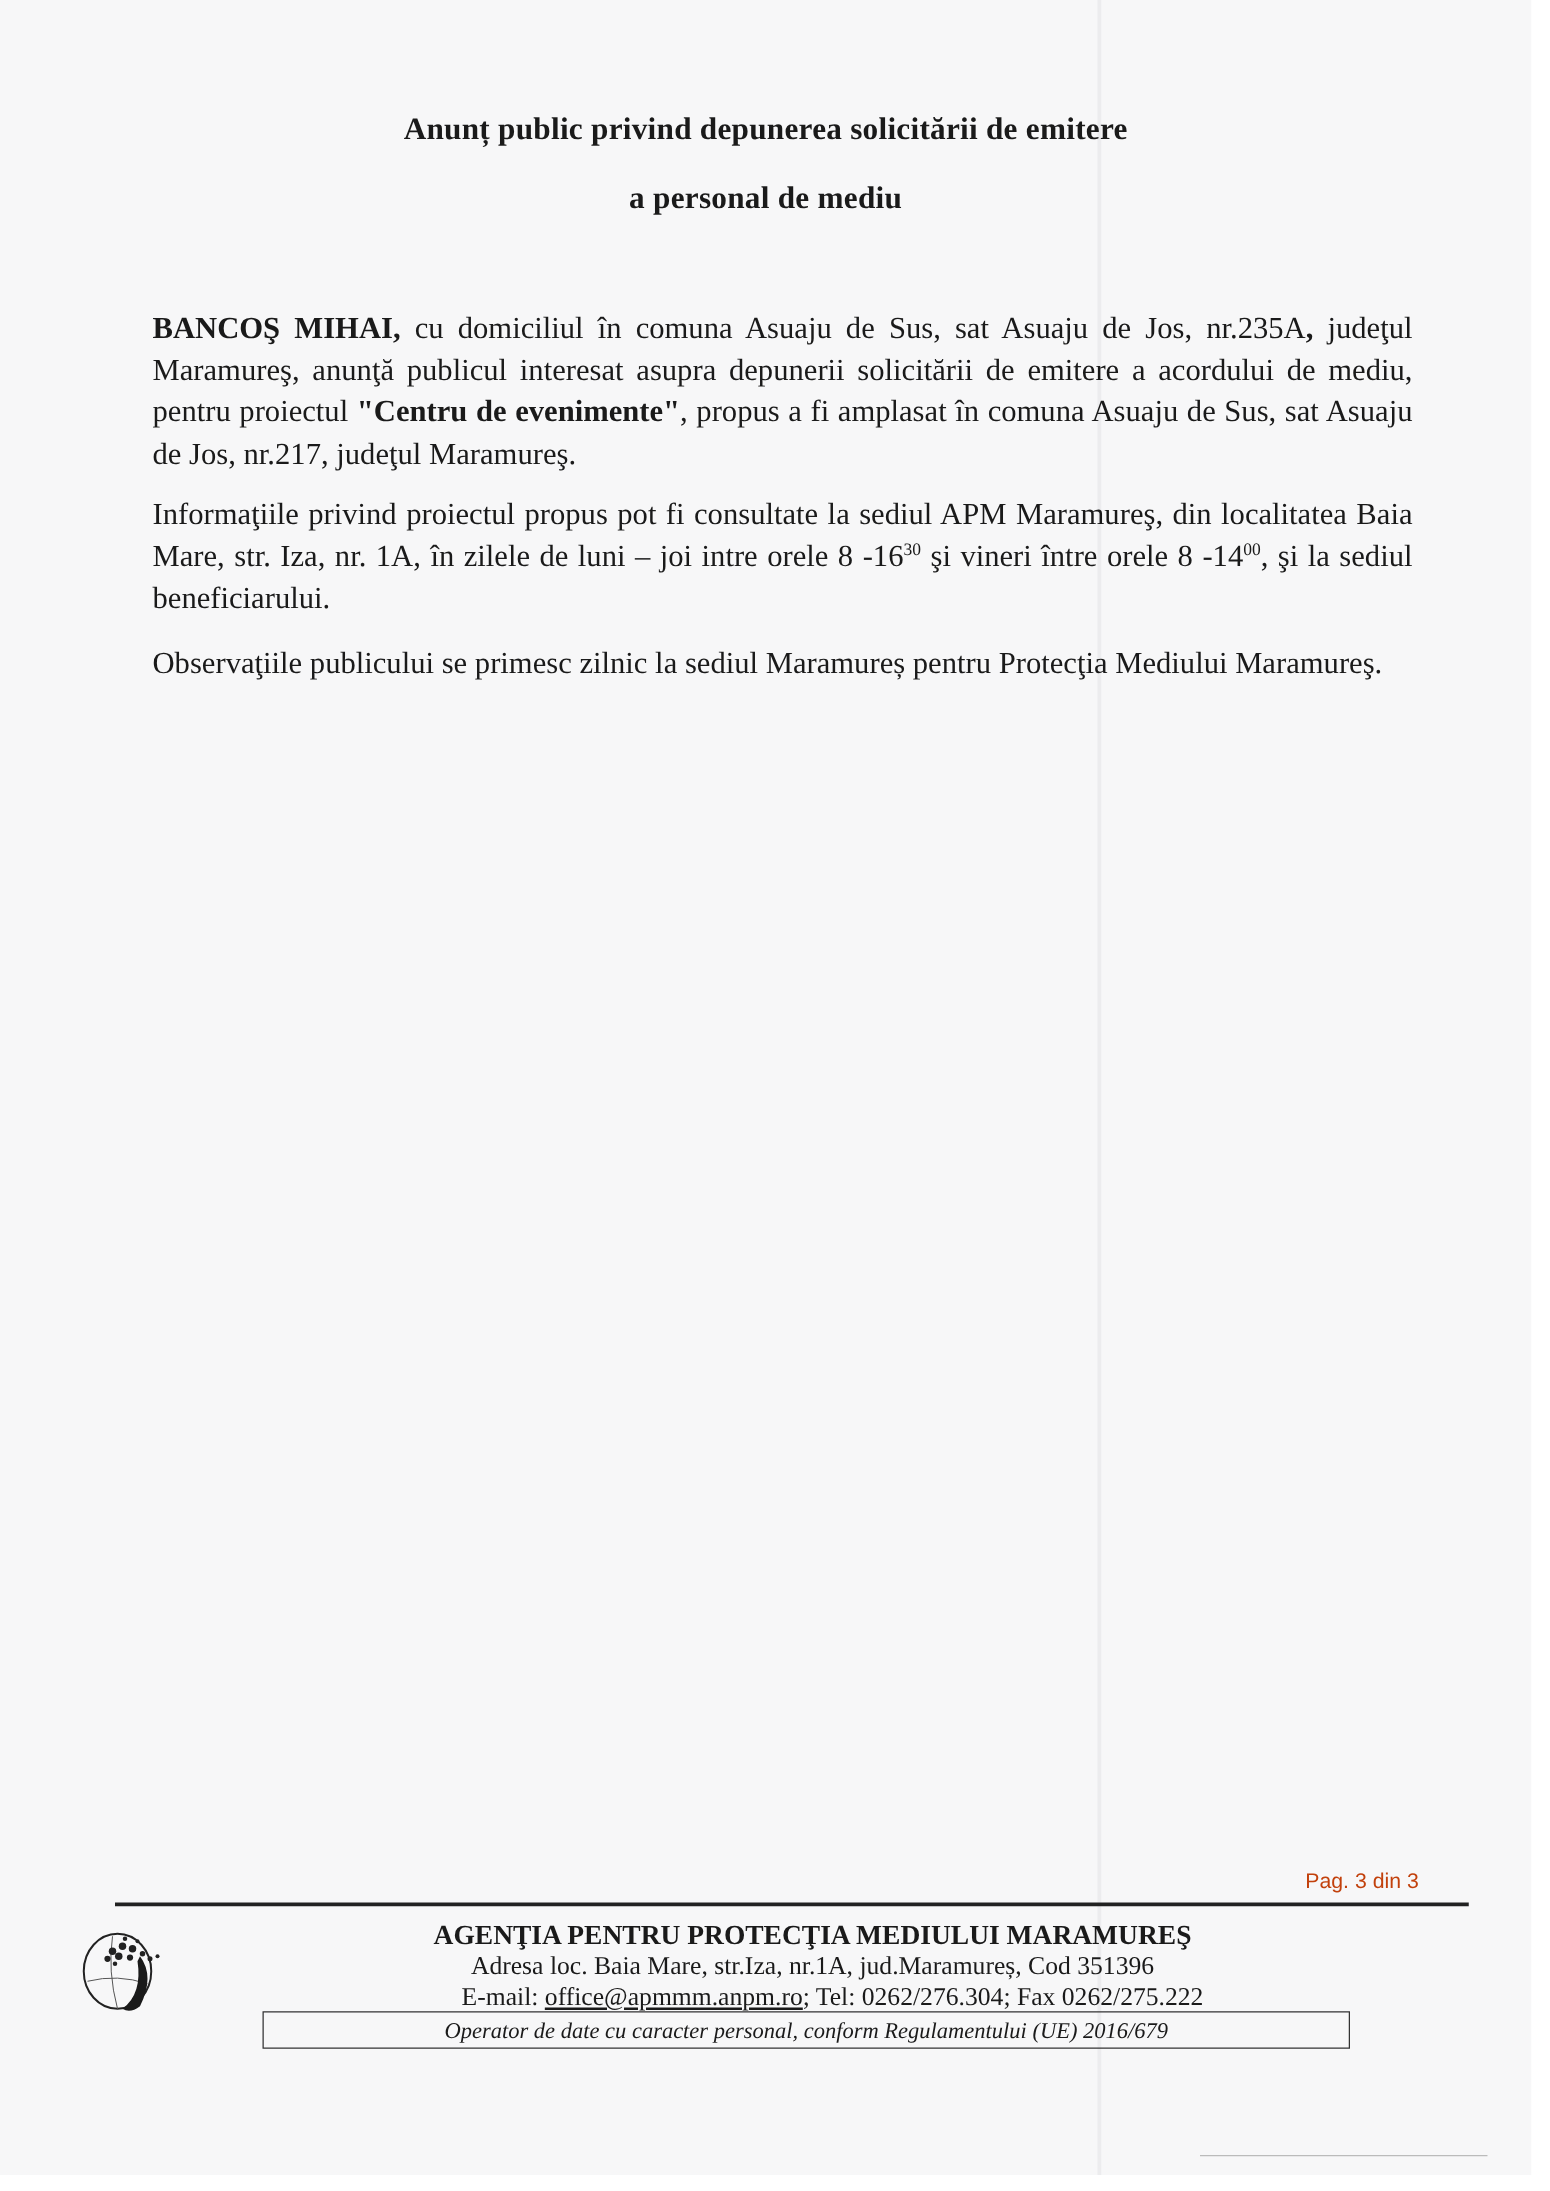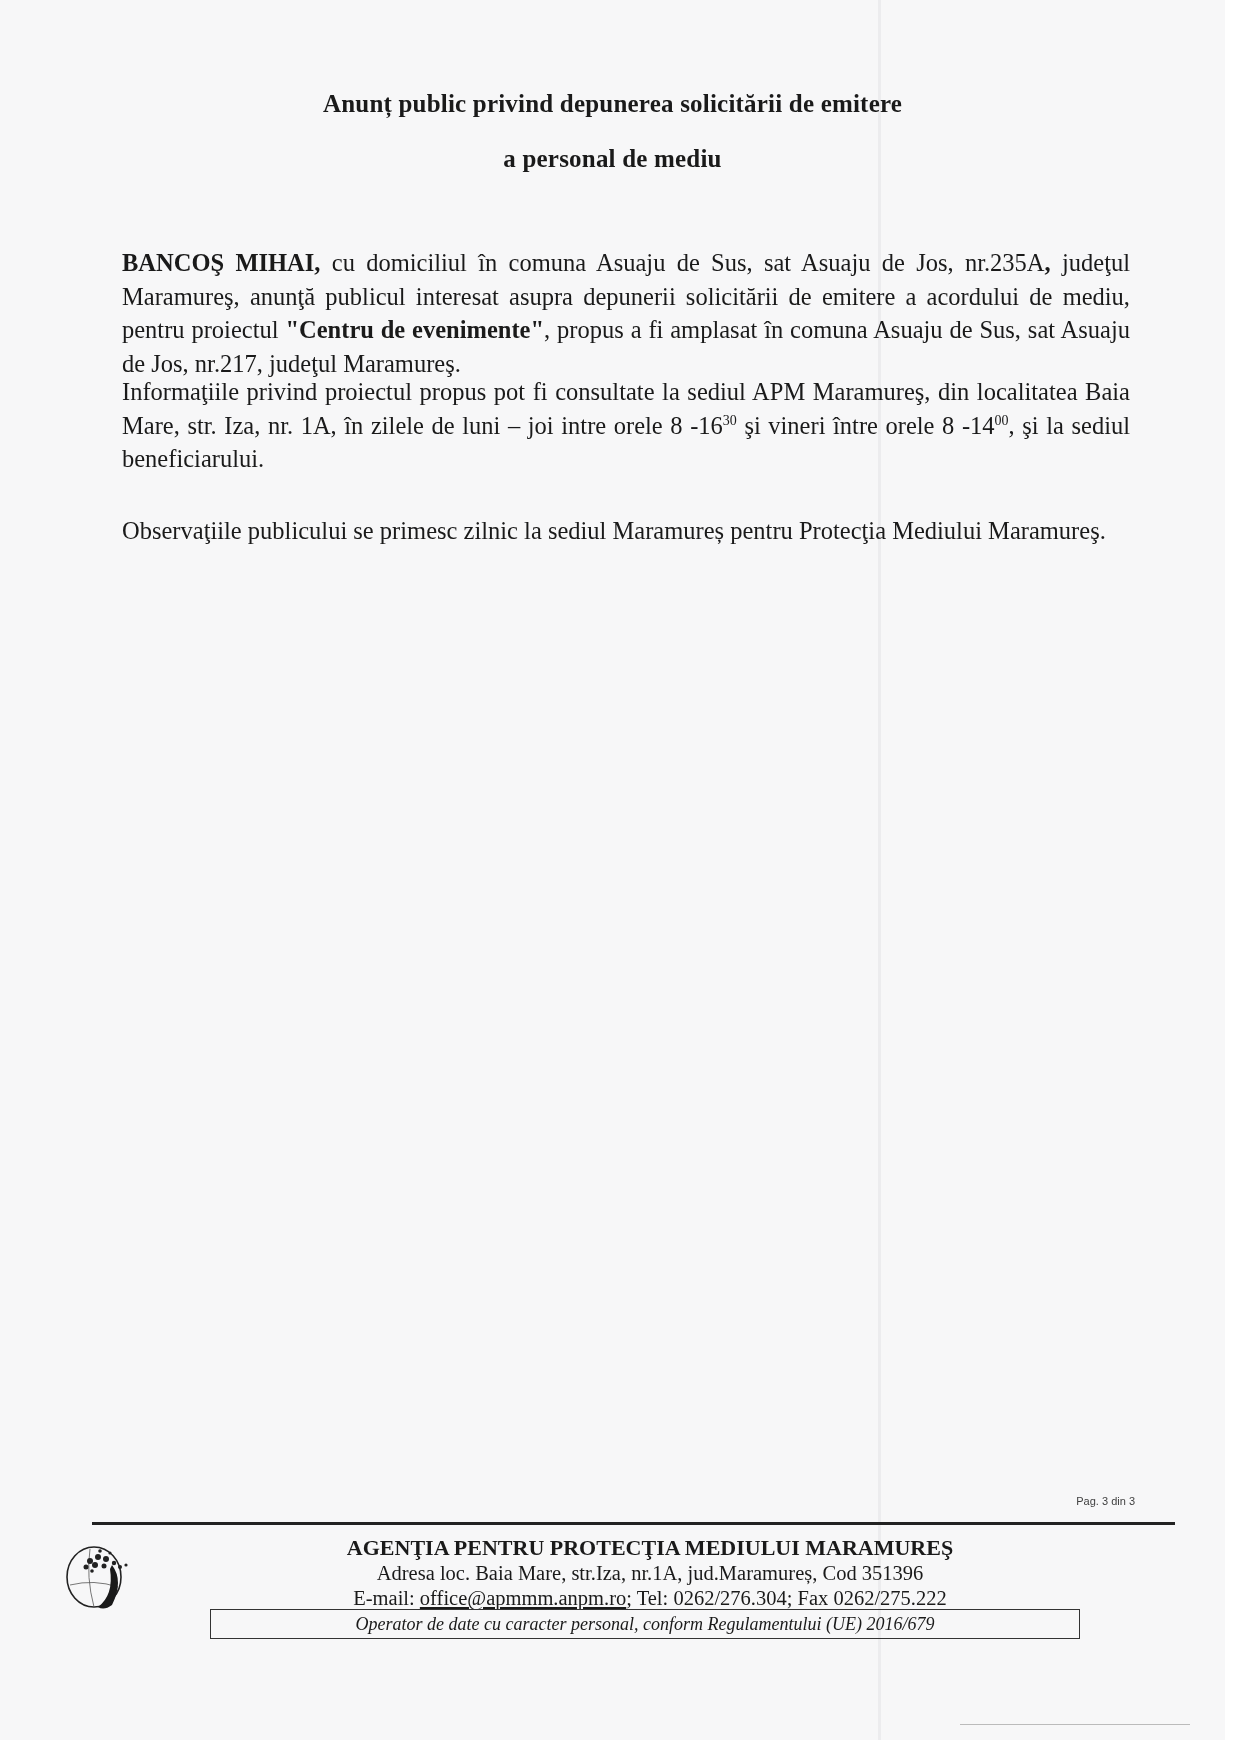--- a/index.html
+++ b/index.html
@@ -5,30 +5,30 @@
   html, body { margin:0; padding:0; }
   body { width:1240px; height:1753px; background:#ffffff; position:relative; overflow:hidden;
          font-family:"Liberation Serif", "DejaVu Serif", serif; color:#1a1a1a; }
   .page { position:absolute; left:0; top:0; width:1225px; height:1740px; background:#f7f7f8; }
   .fold { position:absolute; left:878px; top:0; width:3px; height:1740px; background:#ececee; }
   .heading { position:absolute; left:0; width:1225px; text-align:center; font-weight:bold; font-size:25px; letter-spacing:0.2px; }
   .h1 { top:90px; }
   .h2 { top:145px; }
   .para { position:absolute; left:122px; width:1008px; font-size:24.5px; line-height:33.5px; text-align:justify; }
   .p1 { top:246px; }
-  .p2 { top:375px; }
+  .p2 { top:395px; }
   .p3 { top:514px; }
   .b { font-weight:bold; }
   sup { font-size:14px; line-height:0; vertical-align:super; }
-  .page-num { position:absolute; right:90px; top:1495px; font-family:"Liberation Sans", "DejaVu Sans", sans-serif; font-size:11px; color:#404040; }
+  .page-num { position:absolute; right:90px; top:1495px; font-family:"Liberation Sans", "DejaVu Sans", sans-serif; font-size:17px; color:#c2410c; }
   .rule { position:absolute; left:92px; top:1522px; width:1083px; height:3px; background:#222; }
   .logo { position:absolute; left:60px; top:1535px; width:90px; height:80px; }
   .f-title { position:absolute; left:200px; width:900px; top:1535px; text-align:center; font-weight:bold; font-size:22px; }
   .f-addr { position:absolute; left:200px; width:900px; top:1562px; text-align:center; font-size:20.5px; }
-  .f-mail { position:absolute; left:200px; width:900px; top:1587px; text-align:center; font-size:20.5px; }
+  .f-mail { position:absolute; left:216px; width:900px; top:1587px; text-align:center; font-size:20.5px; }
   .f-mail .u { text-decoration:underline; }
   .f-box { position:absolute; left:210px; top:1609px; width:868px; height:28px; border:1.5px solid #333; text-align:center; font-style:italic; font-size:18px; line-height:28px; }
   .bottom-dash { position:absolute; left:960px; top:1724px; width:230px; height:1px; background:#bbb; }
 </style>
 </head>
 <body>
 
 <div class="page">
   <div class="fold"></div>
 

